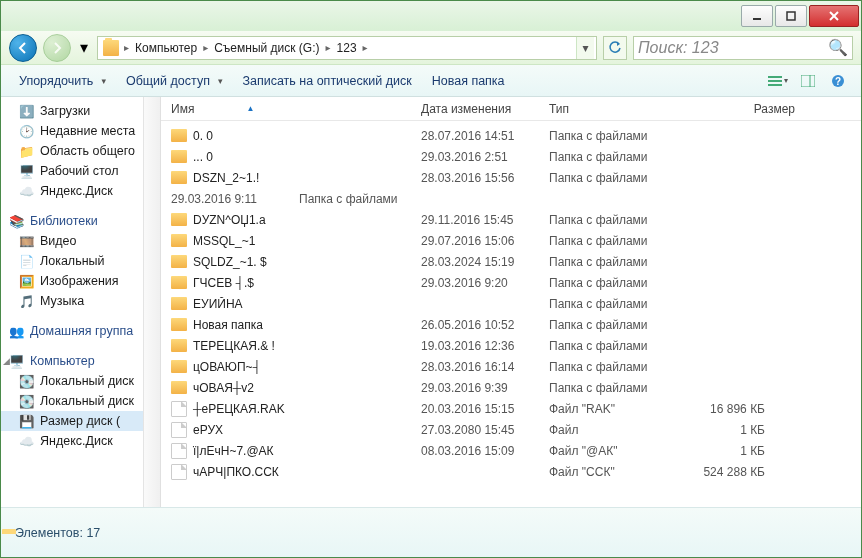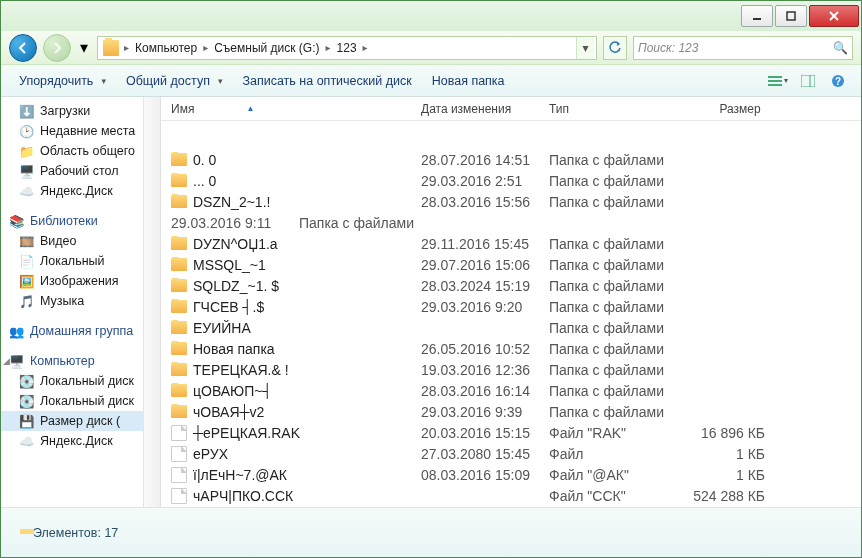--- a/index.html
+++ b/index.html
@@ -18,21 +18,21 @@
   .nav-menu { width:14px; height:28px; display:flex;align-items:center;justify-content:center; }
 
   .addressbar { flex:1; height:24px; background:#fff; border:1px solid #b8cfa8; display:flex; align-items:center; padding:0 2px; font-size:12px; color:#222; overflow:hidden;}
   .addr-icon { width:16px; height:16px; margin:0 3px; background: linear-gradient(#fdd87a,#f3b247); border-radius:1px; position:relative; }
   .addr-icon::before{content:"";position:absolute;top:-2px;left:2px;width:7px;height:3px;background:#fdd87a;border-radius:1px 1px 0 0;}
   .crumb { padding: 2px 4px; white-space:nowrap; }
   .crumb-arrow { color:#666; padding:0 2px; font-size:10px;}
   .addr-drop { margin-left:auto; width:18px; text-align:center; color:#555; border-left:1px solid #cde6c4; height:100%; display:flex;align-items:center;justify-content:center; background:#f3faee; }
   .addr-refresh { width:24px; height:24px; background:#f3faee; border:1px solid #b8cfa8; display:flex;align-items:center;justify-content:center; color:#2a6; }
 
-  .searchbox { width:220px; height:24px; background:#fff; border:1px solid #b8cfa8; display:flex; align-items:center; padding:0 4px; font-size:12px; color:#888; font-style:italic;}
+  .searchbox { width:220px; height:24px; background:#fff; border:1px solid #b8cfa8; display:flex; align-items:center; padding:0 4px; font-size:16px; color:#888; font-style:italic;}
   .searchbox .sch-icon{ margin-left:auto; color:#2a6da8; font-style:normal;}
 
   .toolbar { height:32px; background: linear-gradient(#f4fbf9,#e8f6f6); display:flex; align-items:center; padding:0 10px; gap:4px; font-size:12.5px; color:#1a3a6e; border-bottom:1px solid #d0e0e0;}
   .tb-item { padding:4px 8px; display:flex; align-items:center; gap:4px;text-align:center; }
   .tb-item.dd::after { content:"▾"; font-size:9px; color:#555; margin-left:4px;}
   .tb-right { margin-left:auto; display:flex; align-items:center; gap:4px; }
   .tb-iconbtn { width:26px; height:22px; display:flex; align-items:center; justify-content:center; }
   .tb-iconbtn.dd::after { content:"▾"; font-size:8px; color:#555; margin-left:2px;}
 
   .body { flex:1; display:flex; min-height:0; }
@@ -44,32 +44,32 @@
   .tree-item .t-icon { width:16px; height:16px; display:inline-flex; align-items:center; justify-content:center; flex-shrink:0;}
   .expand { position:absolute; left:2px; font-size:9px; color:#888; }
   .folder-ic { width:16px; height:13px; background: linear-gradient(#fdd87a,#f3b247); border-radius:1px; position:relative; }
   .folder-ic::before{content:"";position:absolute;top:-2px;left:1px;width:6px;height:3px;background:#fdd87a;border-radius:1px 1px 0 0;}
 
   .content { flex:1; display:flex; flex-direction:column; min-width:0;}
   .headers { display:flex; font-size:12px; color:#444; border-bottom:1px solid #e8e8e8; height:24px; align-items:center; padding-left:10px; user-select:none;}
   .col-name { width:250px; display:flex; align-items:center; gap:12px;}
   .col-date { width:128px; }
   .col-type { width:136px; }
-  .col-size { width:110px; text-align:center; }
+  .col-size { width:110px; text-align:right; }
   .sort-ind { font-size:8px; color:#1a72c4; margin-left:40px;}
-  .filelist { flex:1; overflow:auto; font-size:14px; color:#222; padding:4px 0;margin-top:24px;}
+  .filelist { flex:1; overflow:auto; font-size:12px; color:#222; padding:4px 0;}
   .row { display:flex; align-items:center; height:21px; padding-left:10px;}
   .row .cell-name { width:250px; display:flex; align-items:center; gap:6px; overflow:hidden;}
   .row .cell-date { width:128px; color:#555;}
   .row .cell-type { width:136px; color:#555;}
   .row .cell-size { width:110px; color:#555; text-align:right; padding-right:30px;}
   .file-ic { width:16px; height:16px; border:1px solid #ccc; background:#fff; border-radius:1px; position:relative;}
   .file-ic::before{content:"";position:absolute;right:-1px;top:-1px;border:3px solid transparent;border-left-color:#ccc;border-bottom-color:#ccc;}
 
-  .statusbar { height:50px; background:linear-gradient(#f4fbf9,#e8f6f6); border-top:1px solid #d8e8e8; display:flex; align-items:center; padding:0 18px; gap:14px; font-size:12.5px; color:#2a4e6a;}
+  .statusbar { height:50px; background:linear-gradient(#f4fbf9,#e8f6f6); border-top:1px solid #d8e8e8; display:flex; align-items:center; padding:0 0; gap:14px; font-size:12.5px; color:#2a4e6a;}
   .status-ic .folder-ic{ width:36px; height:28px;}
   .status-ic .folder-ic::before{width:14px;height:5px;top:-4px;}
 
   .scroll-hint { position:absolute; right:0; top:0; bottom:0; width:17px; background:linear-gradient(to left,#f0f0f0,#fafafa); border-left:1px solid #e4e4e4;}
 </style>
 </head>
 <body>
 
 <div class="window">
 

